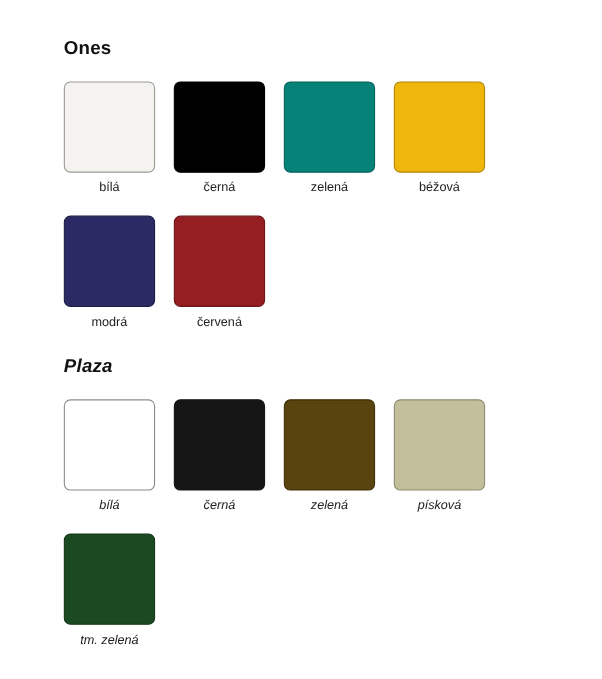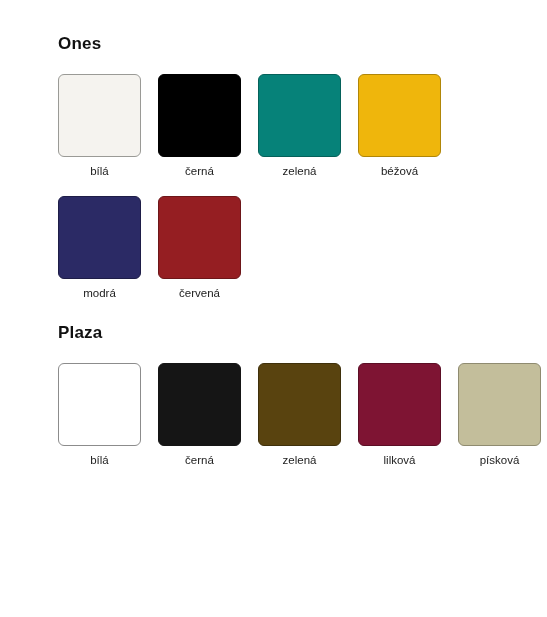--- a/index.html
+++ b/index.html
@@ -26,20 +26,21 @@
   .section {
     padding-left: 42px;
   }
 
   .section-ones {
     padding-top: 18px;
   }
 
   .section-plaza {
     padding-top: 23px;
+    font-style: italic;
   }
 
   .section-title {
     font-size: 17px;
     font-weight: bold;
     color: #111111;
     letter-spacing: 0.2px;
     margin: 0 0 20px 0;
     line-height: 20px;
   }
@@ -130,26 +131,26 @@
       </div>
       <div class="swatch-cell">
         <div class="swatch-chip" style="background-color: rgb(21, 21, 21); border-color: rgb(21, 21, 21);"></div>
         <div class="swatch-label">černá</div>
       </div>
       <div class="swatch-cell">
         <div class="swatch-chip" style="background-color: rgb(89, 67, 15); border-color: rgb(63, 48, 11);"></div>
         <div class="swatch-label">zelená</div>
       </div>
       <div class="swatch-cell">
-        <div class="swatch-chip" style="background-color: rgb(126, 20, 51); border-color: rgb(92, 14, 37);"></div>
-        <div class="swatch-label">lilková</div>
-      </div>
-      <div class="swatch-cell">
         <div class="swatch-chip" style="background-color: rgb(195, 190, 155); border-color: rgb(143, 139, 112);"></div>
         <div class="swatch-label">písková</div>
       </div>
     </div>
 
     <div class="swatch-row">
+      <div class="swatch-cell">
+        <div class="swatch-chip" style="background-color: rgb(27, 74, 34); border-color: rgb(20, 54, 24);"></div>
+        <div class="swatch-label">tm. zelená</div>
+      </div>
     </div>
   </section>
 
 </div>
 
 </body></html>

